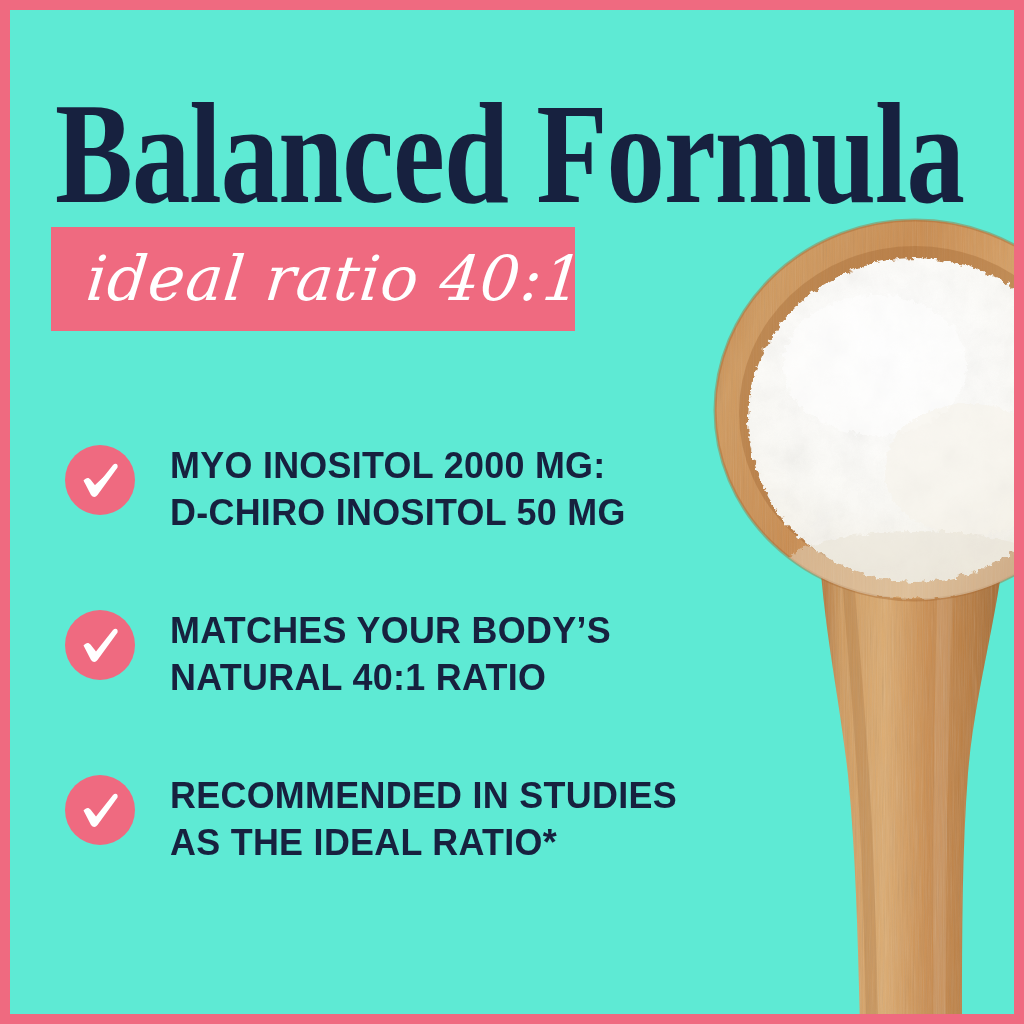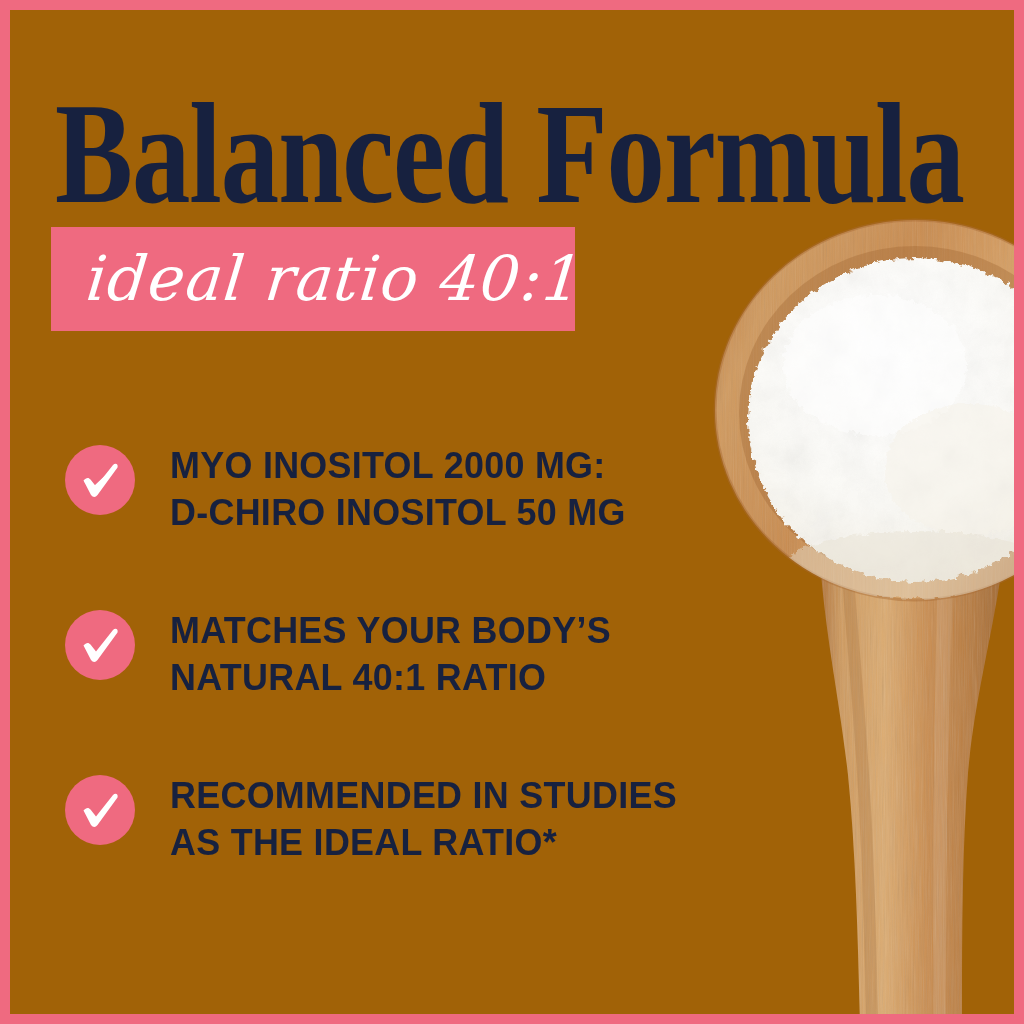--- a/index.html
+++ b/index.html
@@ -11,21 +11,21 @@
   }
   #canvas {
     position:relative;
     width:1024px; height:1024px;
     background:#ef6a80;
   }
   #inner {
     position:absolute;
     left:10px; top:10px;
     width:1004px; height:1004px;
-    background:#a16207;
+    background:#5eead4;
     overflow:hidden;
   }
 
   
   #title {
     position:absolute;
     left:45px; top:72px;
     width:930px;
     color:#17213f;
     font-family:"Liberation Serif", serif;

